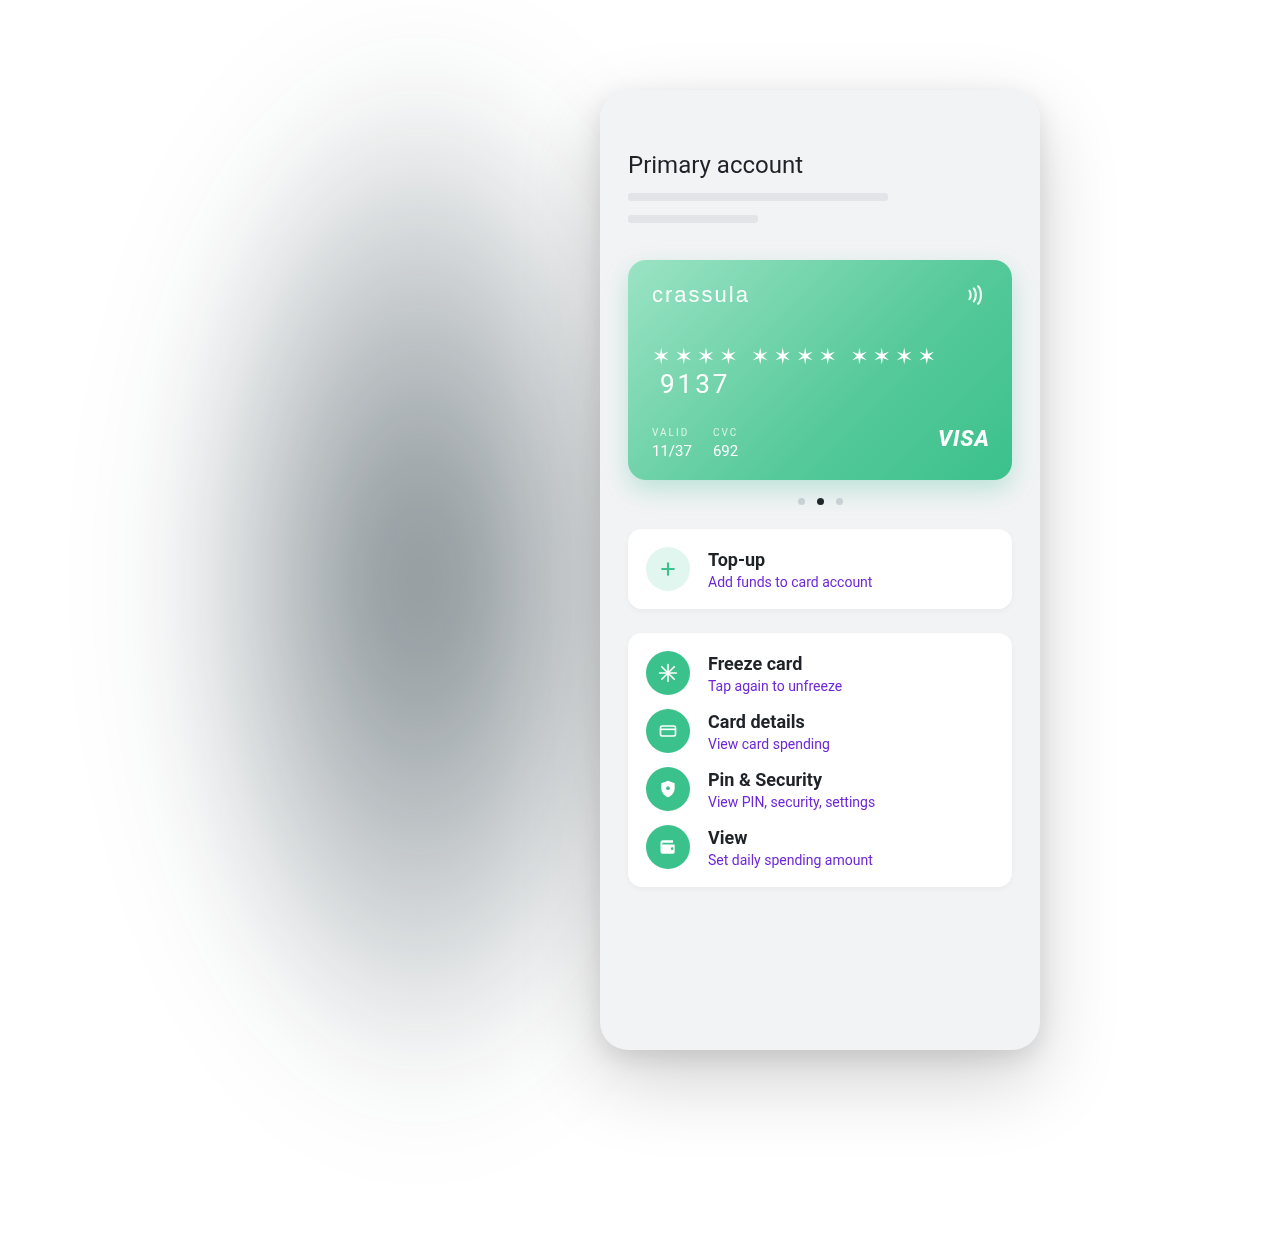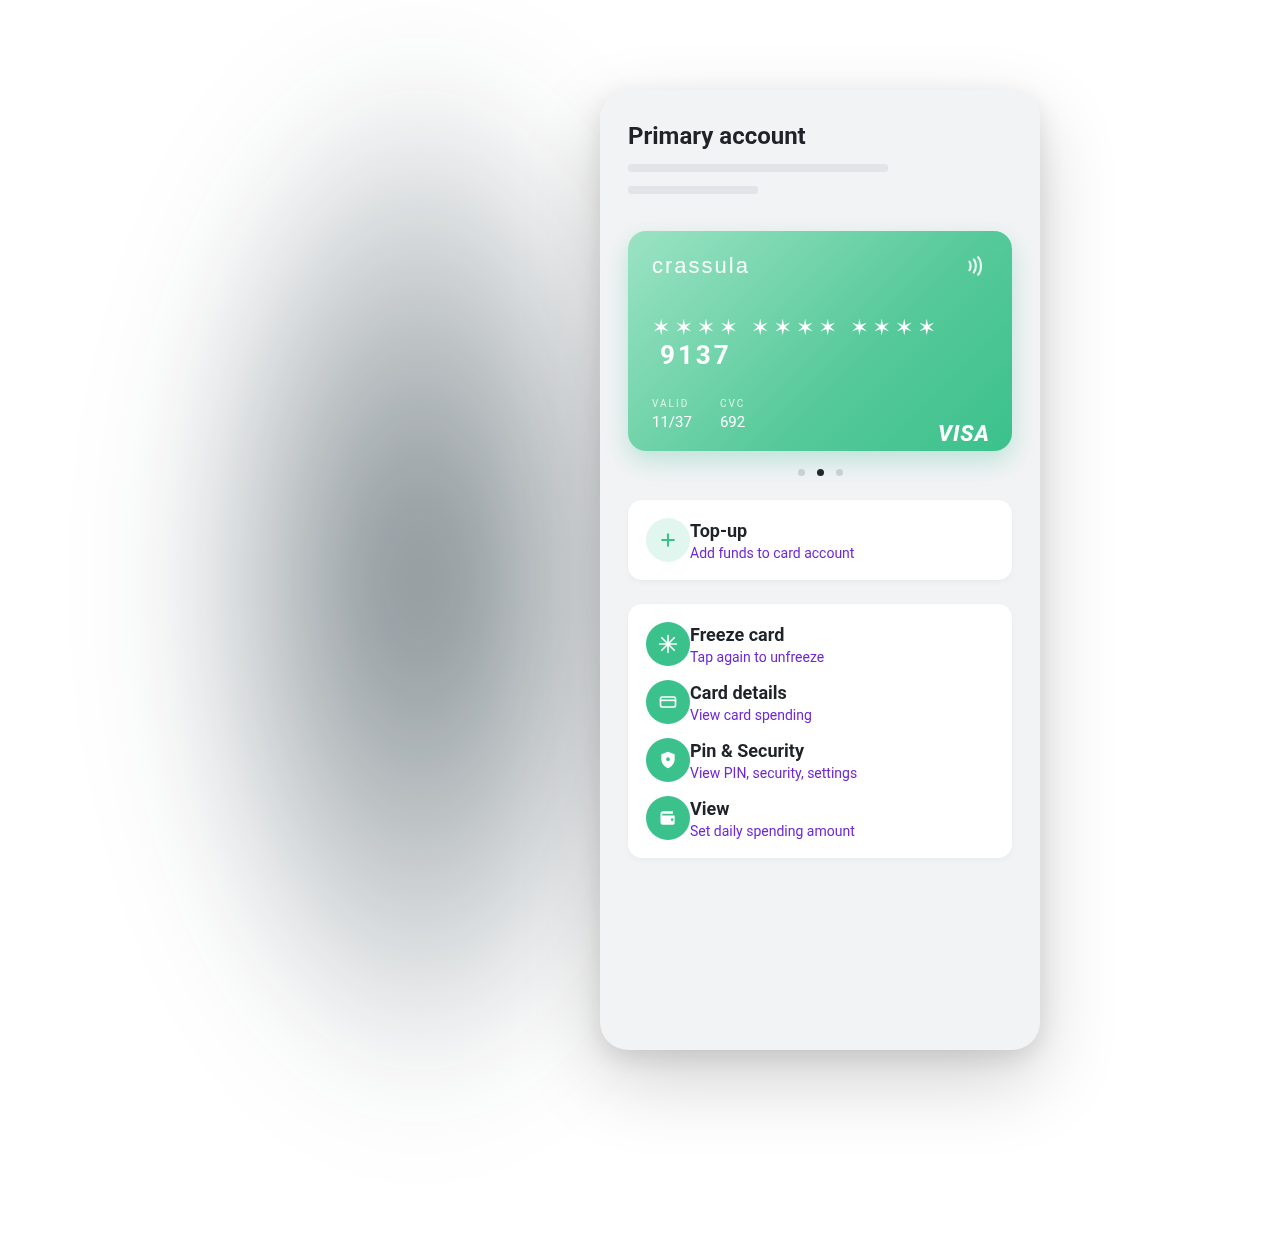--- a/index.html
+++ b/index.html
@@ -26,22 +26,23 @@
     width: 440px;
     height: 960px;
     background: #f2f3f5;
     border-radius: 28px;
     box-shadow: 0 30px 80px rgba(0,0,0,0.18), 0 8px 24px rgba(0,0,0,0.10);
     padding: 32px 28px;
     overflow: hidden;
   }
   .page-title {
     font-size: 24px;
-    font-weight: 700;
+    font-weight: 400;
     color: #1f2328;
+    margin-top: 29px;
   }
   .skeleton-line {
     background: #e2e4e8;
     border-radius: 3px;
     height: 8px;
     margin-top: 14px;
   }
   .skeleton-1 { width: 260px; }
   .skeleton-2 { width: 130px; }
 
@@ -71,44 +72,44 @@
   }
   .card-number {
     margin-top: 36px;
     font-size: 22px;
     letter-spacing: 4px;
     font-weight: 300;
   }
   .card-number .last4 {
     font-size: 26px;
     letter-spacing: 3px;
-    font-weight: 700;
+    font-weight: 400;
     margin-left: 8px;
   }
   .card-bottom {
     position: absolute;
     left: 24px;
     bottom: 20px;
     display: flex;
-    gap: 28px;
+    gap: 21px;
   }
   .card-meta-label {
     font-size: 10px;
     letter-spacing: 2px;
     color: rgba(255,255,255,0.75);
   }
   .card-meta-value {
     font-size: 15px;
     color: #ffffff;
     margin-top: 4px;
   }
   .visa {
     position: absolute;
     right: 22px;
-    bottom: 5px;
+    bottom: 29px;
     font-style: italic;
     font-weight: 800;
     font-size: 22px;
     letter-spacing: 1px;
     color: #ffffff;
   }
 
   .dots {
     display: flex;
     justify-content: center;
@@ -125,20 +126,21 @@
   .tile {
     background: #ffffff;
     border-radius: 14px;
     padding: 18px 18px;
     margin-top: 24px;
     box-shadow: 0 2px 6px rgba(0,0,0,0.04);
   }
   .row {
     display: flex;
     align-items: center;
+    gap: 18px;
   }
   .row + .row { margin-top: 14px; }
   .icon-circle {
     width: 44px; height: 44px;
     border-radius: 50%;
     display: flex; align-items: center; justify-content: center;
     flex-shrink: 0;
   }
   .icon-light { background: #e1f6ee; color: #3bc18c; }
   .icon-solid { background: #3bc18c; color: #ffffff; }

